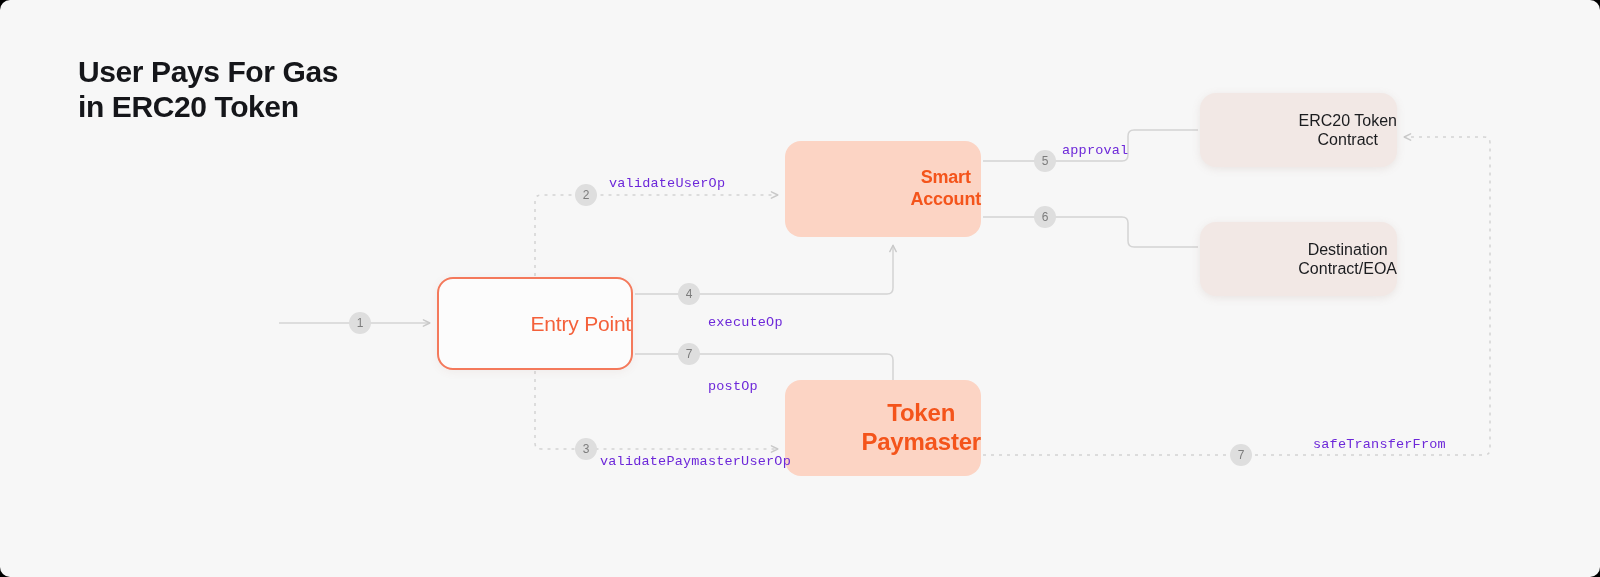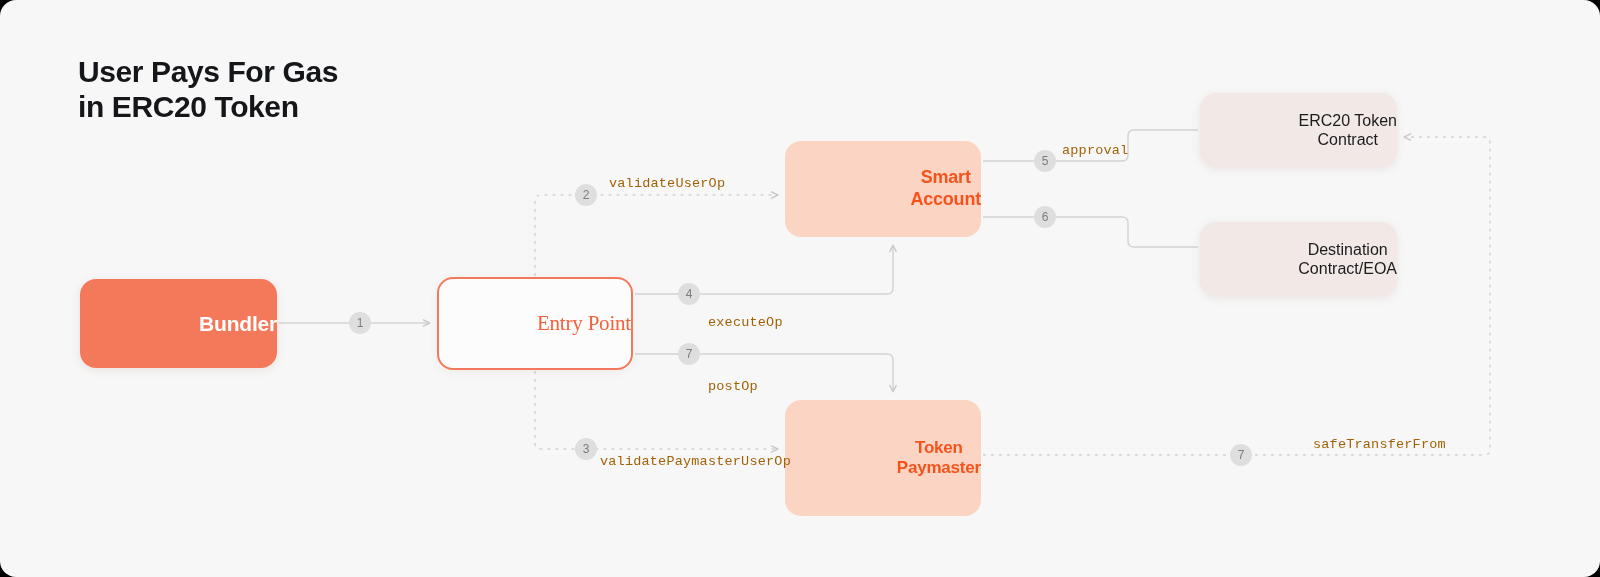--- a/index.html
+++ b/index.html
@@ -15,21 +15,21 @@
     font-family: "Liberation Sans", sans-serif;
   }
 
   #card {
     position: absolute;
     left: 0;
     top: 0;
     width: 1600px;
     height: 577px;
     background: #F7F7F7;
-    border-radius: 16px;
+    border-radius: 10px;
     overflow: hidden;
   }
 
   #title {
     position: absolute;
     left: 78px;
     top: 54px;
     font-size: 30px;
     font-weight: bold;
     line-height: 1.18;
@@ -72,37 +72,36 @@
 
   .node-entrypoint {
     left: 437px; top: 277px; width: 196px; height: 93px;
     background: #FCFCFC;
     border: 2px solid #F4795B;
     color: #F4603A;
     font-size: 21px;
     font-weight: normal;
     letter-spacing: -0.2px;
     box-shadow: 0 2px 10px rgba(150,90,70,0.07);
-    font-family: Liberation Serif, serif;
   }
 
   .node-smart {
     left: 785px; top: 141px; width: 196px; height: 96px;
     background: #FCD4C4;
     color: #F4541B;
     font-size: 18px;
     font-weight: bold;
     letter-spacing: -0.2px;
   }
 
   .node-paymaster {
-    left: 785px; top: 400px; width: 196px; height: 116px;
+    left: 785px; top: 380px; width: 196px; height: 96px;
     background: #FCD4C4;
     color: #F4541B;
-    font-size: 17px;
+    font-size: 24px;
     font-weight: bold;
     letter-spacing: -0.2px;
   }
 
   .node-erc20 {
     left: 1200px; top: 93px; width: 197px; height: 74px;
     background: #F2E8E5;
     color: #1B1C1F;
     font-size: 16px;
     font-weight: normal;
@@ -132,21 +131,21 @@
     display: flex;
     align-items: center;
     justify-content: center;
   }
 
   
   .edge-label {
     position: absolute;
     font-family: "Liberation Mono", monospace;
     font-size: 13.5px;
-    color: #a16207;
+    color: #6d28d9;
     white-space: nowrap;
     letter-spacing: 0.2px;
   }
 </style>
 </head>
 <body>
 
 <div id="card">
 
   <div id="title">User Pays For Gas
@@ -175,23 +174,20 @@
       <path d="M983,161 L1122,161 Q1128,161 1128,155 L1128,136 Q1128,130 1134,130 L1198,130"></path>
 
       <path d="M983,217 L1122,217 Q1128,217 1128,223 L1128,241 Q1128,247 1134,247 L1198,247"></path>
 
       <path d="M635,354 L887,354 Q893,354 893,360 L893,392" marker-end="url(#arrow-solid)"></path>
 
       <path stroke-dasharray="3 5" d="M983,455 L1484,455 Q1490,455 1490,449 L1490,143 Q1490,137 1484,137 L1404,137" marker-end="url(#arrow-dotted)"></path>
     </g>
   </svg>
 
-  <div class="node node-bundler">
-    <span>Bundler</span>
-  </div>
 
   <div class="node node-entrypoint">
     <span>Entry Point</span>
   </div>
 
   <div class="node node-smart">
     <span>Smart
 Account</span>
   </div>
 

